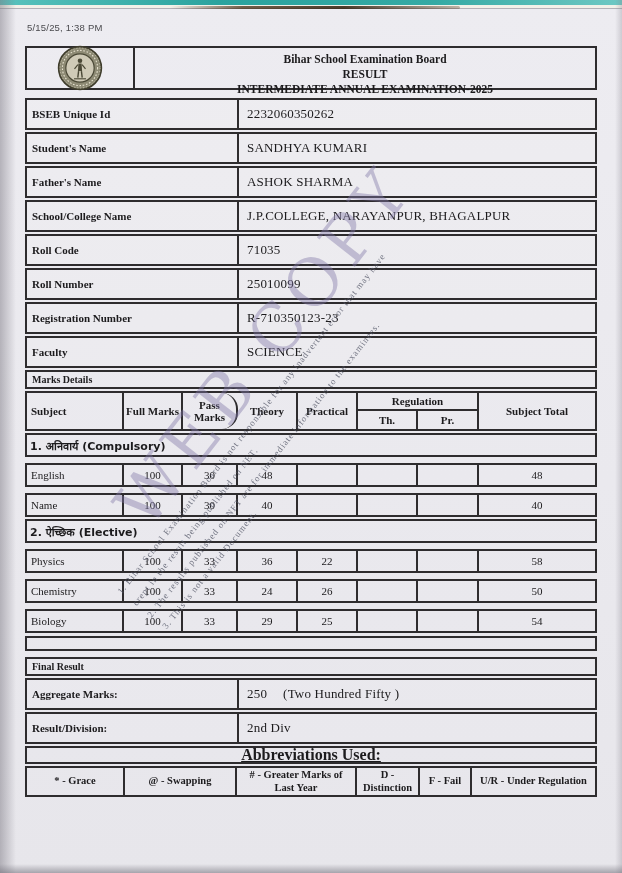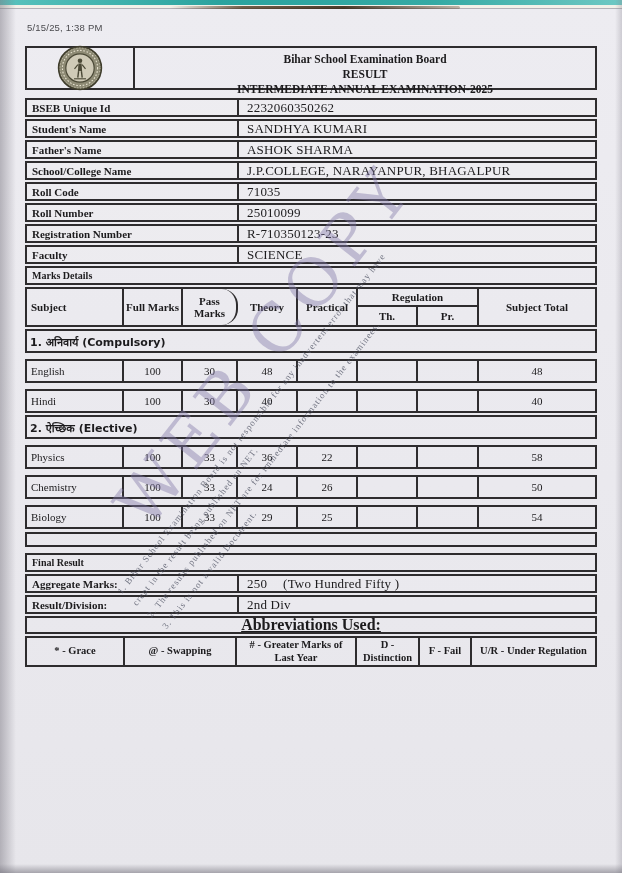--- a/index.html
+++ b/index.html
@@ -34,21 +34,21 @@
 
   .doc{position:absolute;left:25px;top:46px;width:572px;}
 
   
   .hbox{display:flex;height:44px;border:2px solid var(--ink);}
   .logo-cell{width:108px;border-right:2px solid var(--ink);display:flex;align-items:center;justify-content:center;}
   .title-cell{flex:1;text-align:center;font-weight:bold;font-size:11.5px;line-height:1.32;padding-top:4px;}
   .hgap{height:6px;}
 
   
-  .irow{display:flex;height:19px;border:2px solid var(--ink);margin-top:2px;background:rgba(255,255,255,.06);}
+  .irow{display:flex;height:32px;border:2px solid var(--ink);margin-top:2px;background:rgba(255,255,255,.06);}
   .ilabel{width:212px;border-right:2px solid var(--ink);font-weight:bold;padding-left:5px;
     display:flex;align-items:center;font-size:11px;}
   .ivalue{flex:1;padding-left:8px;display:flex;align-items:center;font-size:13px;letter-spacing:.2px;}
   .wrow{display:flex;align-items:center;height:19px;border:2px solid var(--ink);margin-top:2px;
     font-weight:bold;font-size:10px;padding-left:5px;}
 
   
   .mheader{display:grid;grid-template-columns:97px 59px 55px 60px 60px 60px 61px 1fr;
     grid-template-rows:1fr 1fr;height:40px;border:2px solid var(--ink);margin-top:2px;}
   .mh{display:flex;align-items:center;justify-content:center;font-weight:bold;font-size:11px;
@@ -183,21 +183,21 @@
       <div class="mc subj">English</div>
       <div class="mc">100</div>
       <div class="mc">30</div>
       <div class="mc">48</div>
       <div class="mc"></div>
       <div class="mc"></div>
       <div class="mc"></div>
       <div class="mc last">48</div>
     </div>
     <div class="mrow">
-      <div class="mc subj">Hindi</div>
+      <div class="mc subj">Name</div>
       <div class="mc">100</div>
       <div class="mc">30</div>
       <div class="mc">40</div>
       <div class="mc"></div>
       <div class="mc"></div>
       <div class="mc"></div>
       <div class="mc last">40</div>
     </div>
 
     <div class="srow">2. ऐच्छिक (Elective)</div>

